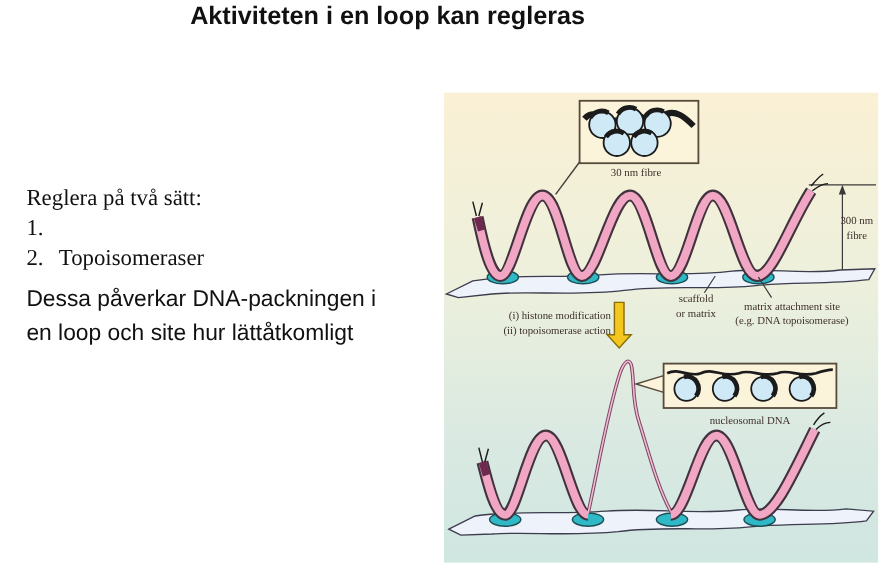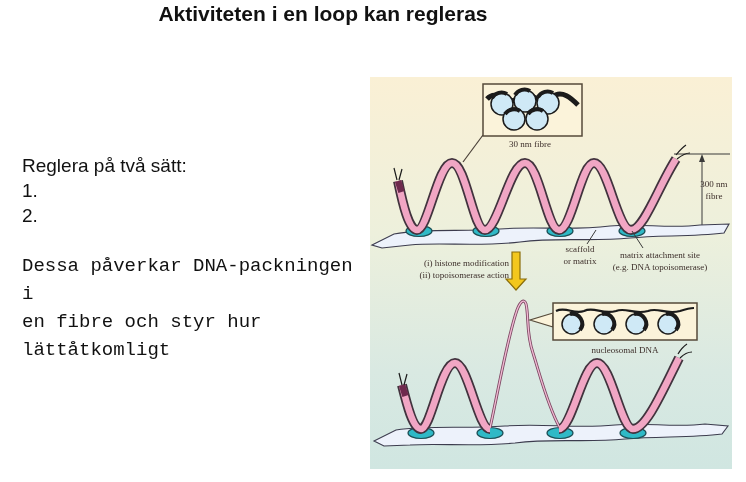--- a/index.html
+++ b/index.html
@@ -8,51 +8,52 @@
     background:#ffffff;
     font-family:"Liberation Sans", sans-serif;
     color:#000;
   }
   .slide-title{
     position:absolute;top:2px;left:0;width:646px;
     text-align:center;font-size:21px;font-weight:bold;color:#111;
   }
   .left-text{
     position:absolute;left:22px;top:153px;width:340px;
-    font-size:19px;line-height:25px;color:#111;
+    font-size:19px;line-height:25px;color:#111;font-family:Liberation Serif, serif;
   }
   .list-row{display:flex;}
   .list-num{width:27px;flex:none;}
   .paragraph{
-    position:absolute;left:22px;top:252px;width:345px;
-    font-size:19px;line-height:28px;color:#111;font-family:Liberation Mono, monospace;
+    position:absolute;left:22px;top:236px;width:345px;
+    font-size:19px;line-height:28px;color:#111;
   }
   .diagram-wrap{
     position:absolute;left:370px;top:77px;width:362px;height:392px;
   }
   svg text{font-family:"Liberation Serif", serif;fill:#3d2f2b;}
 </style>
 </head>
 <body>
 
 <div class="slide-title">Aktiviteten i en loop kan regleras</div>
 
 <div class="left-text">
   <div>Reglera på två sätt:</div>
   <div class="list-row">
     <span class="list-num">1.</span>
   </div>
   <div class="list-row">
     <span class="list-num">2.</span>
+    <span>Topoisomeraser</span>
   </div>
 </div>
 
 <div class="paragraph">
   <div>Dessa påverkar DNA-packningen i</div>
-  <div>en fibre och styr hur lättåtkomligt</div>
+  <div>en loop och site hur lättåtkomligt</div>
 </div>
 
 <div class="diagram-wrap">
 <svg width="362" height="392" viewBox="0 0 362 392" xmlns="http://www.w3.org/2000/svg">
   <defs>
     <linearGradient id="bgGrad" x1="0" y1="0" x2="0" y2="1">
       <stop offset="0%" stop-color="#faf0d5"></stop>
       <stop offset="40%" stop-color="#edf0dc"></stop>
       <stop offset="75%" stop-color="#d9e9e2"></stop>
       <stop offset="100%" stop-color="#d0e6e1"></stop>

